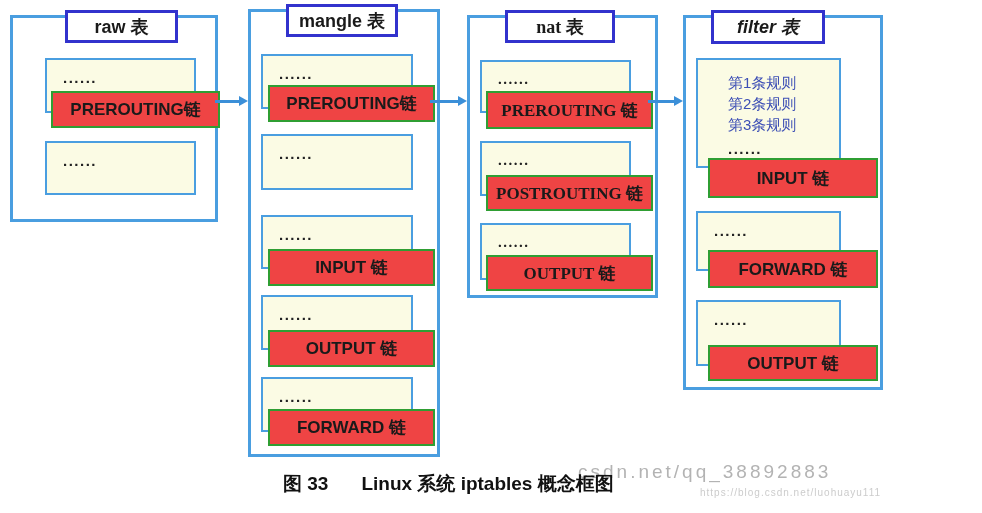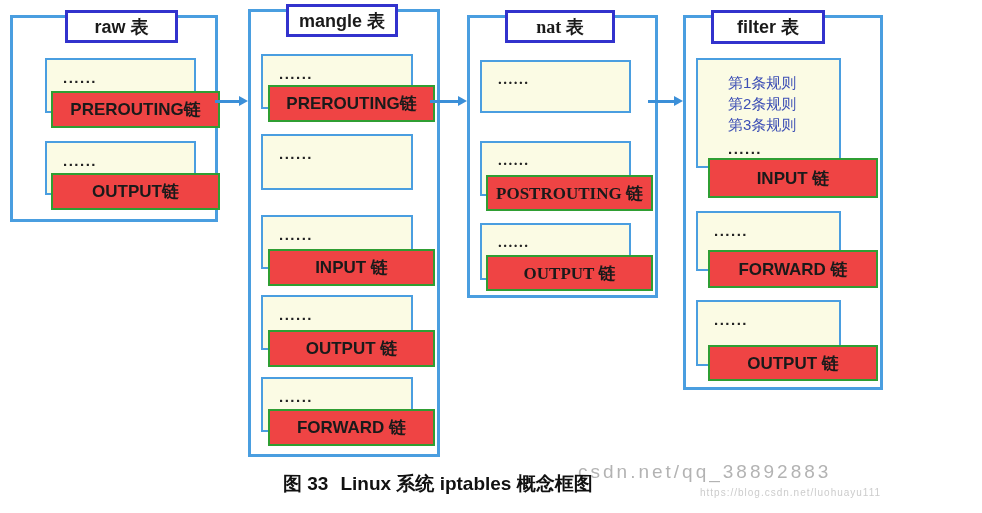--- a/index.html
+++ b/index.html
@@ -31,21 +31,21 @@
   .rules{margin:12px 0 0 30px;color:var(--rules-text);font-size:15px;line-height:21px;font-weight:500;}
   .rules .dots{margin:6px 0 0 0;}
 
   .arrow{position:absolute;height:11px;z-index:4;}
   .arrow .shaft{position:absolute;left:0;top:4px;height:3px;right:7px;background:var(--arrow);}
   .arrow .head{position:absolute;right:0;top:0;width:0;height:0;
                border-top:5.5px solid transparent;border-bottom:5.5px solid transparent;
                border-left:9px solid var(--arrow);}
 
   .caption{position:absolute;left:283px;top:471px;font-weight:bold;font-size:19px;color:#111;white-space:nowrap;z-index:6;}
-  .caption .fig{margin-right:12px;}
+  .caption .fig{margin-right:33px;}
   .wm1{position:absolute;left:578px;top:461px;font-size:19px;color:var(--watermark1);
        letter-spacing:3px;white-space:nowrap;z-index:5;}
   .wm2{position:absolute;left:700px;top:487px;font-size:10px;color:var(--watermark2);
        letter-spacing:1px;white-space:nowrap;z-index:5;}
 </style>
 </head>
 <body>
 
 <div class="canvas">
 
@@ -54,23 +54,20 @@
       <span>raw 表</span>
     </div>
     <div class="grp" style="left:32px;top:40px;width:151px;height:55px;">
       <span class="dots">......</span>
     </div>
     <div class="chain" style="left:38px;top:73px;width:169px;height:37px;">
       <span>PREROUTING链</span>
     </div>
     <div class="grp" style="left:32px;top:123px;width:151px;height:54px;">
       <span class="dots">......</span>
-    </div>
-    <div class="chain" style="left:38px;top:155px;width:169px;height:37px;">
-      <span>OUTPUT链</span>
     </div>
   </div>
 
   <div class="tbl" style="left:248px;top:9px;width:192px;height:448px;">
     <div class="ttl" style="left:35px;top:-8px;width:112px;height:33px;">
       <span>mangle 表</span>
     </div>
     <div class="grp" style="left:10px;top:42px;width:152px;height:55px;">
       <span class="dots">......</span>
     </div>
@@ -100,36 +97,39 @@
     </div>
   </div>
 
   <div class="tbl" style="left:467px;top:15px;width:191px;height:283px;font-family:Liberation Serif, serif;">
     <div class="ttl" style="left:35px;top:-8px;width:110px;height:33px;">
       <span>nat 表</span>
     </div>
     <div class="grp" style="left:10px;top:42px;width:151px;height:53px;">
       <span class="dots">......</span>
     </div>
+    <div class="chain" style="left:16px;top:73px;width:167px;height:38px;">
+      <span>PREROUTING 链</span>
+    </div>
     <div class="grp" style="left:10px;top:123px;width:151px;height:55px;">
       <span class="dots">......</span>
     </div>
     <div class="chain" style="left:16px;top:157px;width:167px;height:36px;">
       <span>POSTROUTING 链</span>
     </div>
     <div class="grp" style="left:10px;top:205px;width:151px;height:57px;">
       <span class="dots">......</span>
     </div>
     <div class="chain" style="left:16px;top:237px;width:167px;height:36px;">
       <span>OUTPUT 链</span>
     </div>
   </div>
 
   <div class="tbl" style="left:683px;top:15px;width:200px;height:375px;">
-    <div class="ttl" style="left:25px;top:-8px;width:114px;height:34px;">
+    <div class="ttl" style="left:25px;top:-8px;width:114px;height:34px;font-style:italic;">
       <span>filter 表</span>
     </div>
     <div class="grp" style="left:10px;top:40px;width:145px;height:110px;">
       <div class="rules">
         <div>第1条规则</div>
         <div>第2条规则</div>
         <div>第3条规则</div>
         <span class="dots">......</span>
       </div>
     </div>

